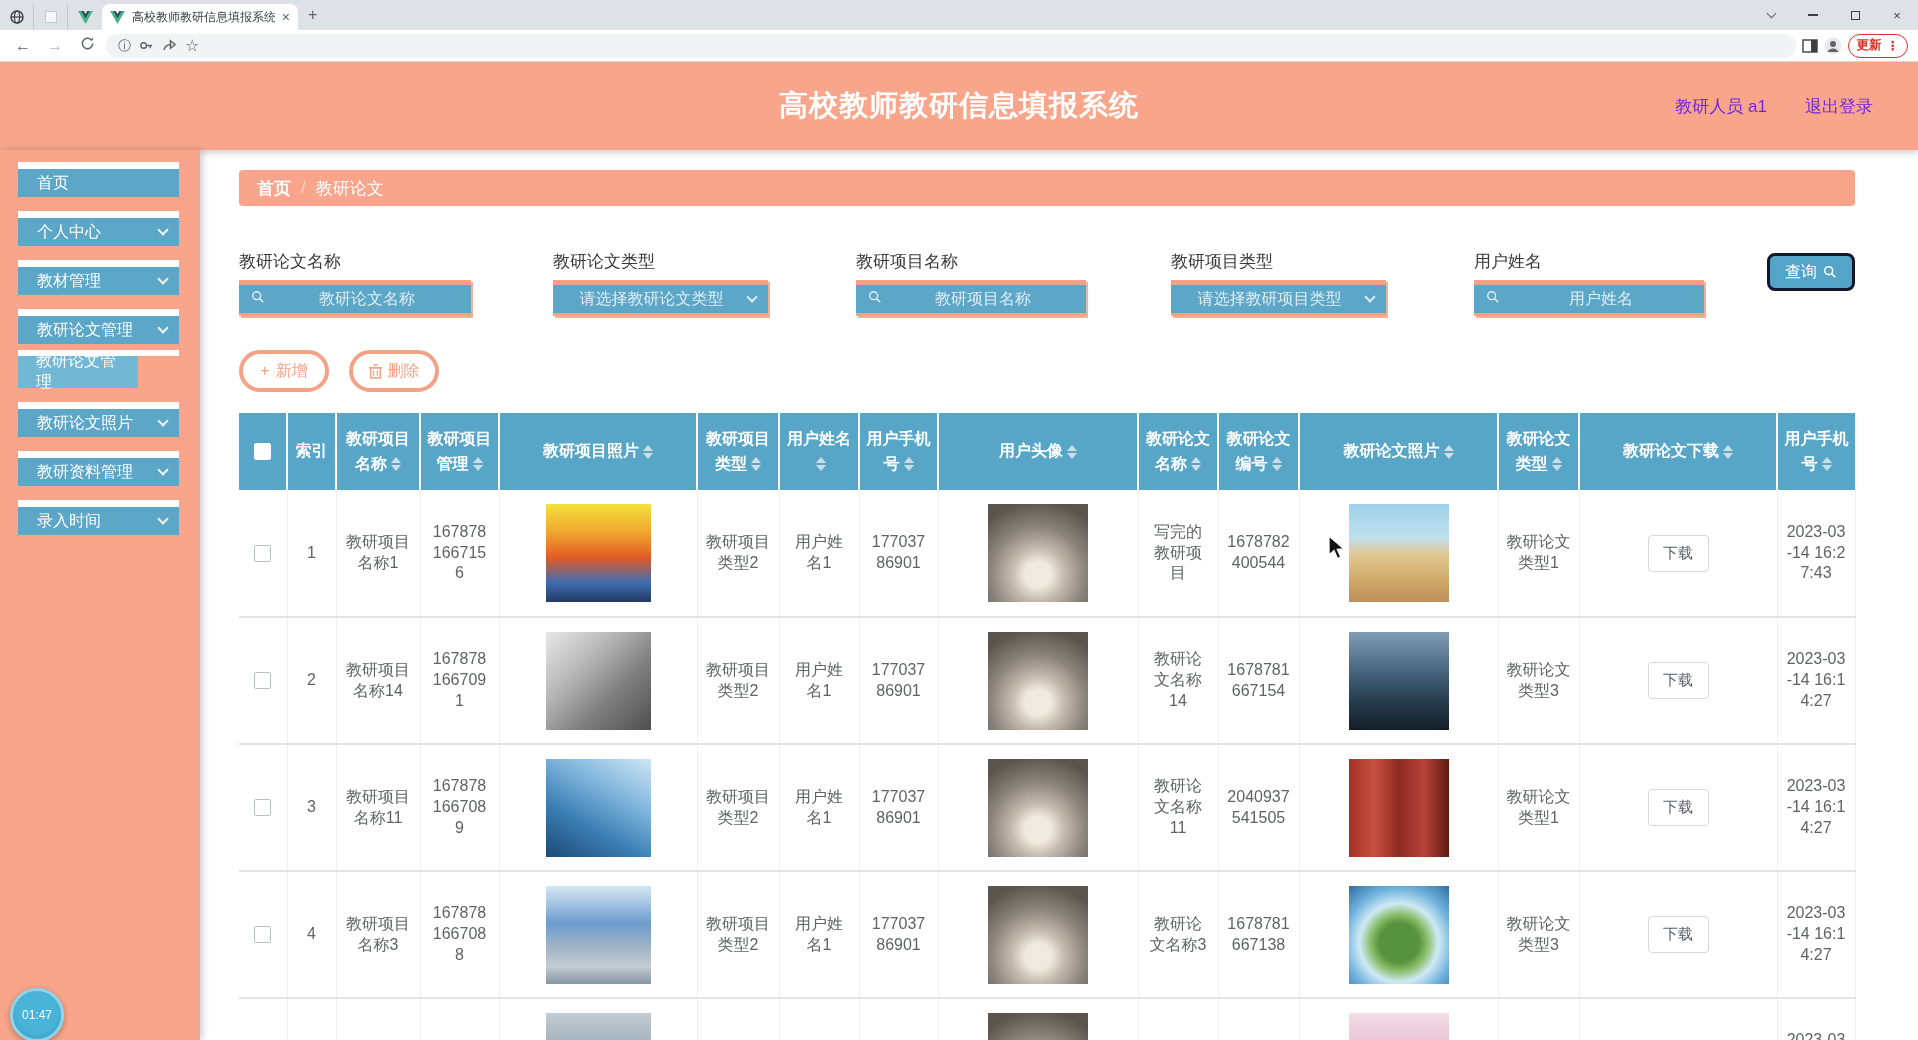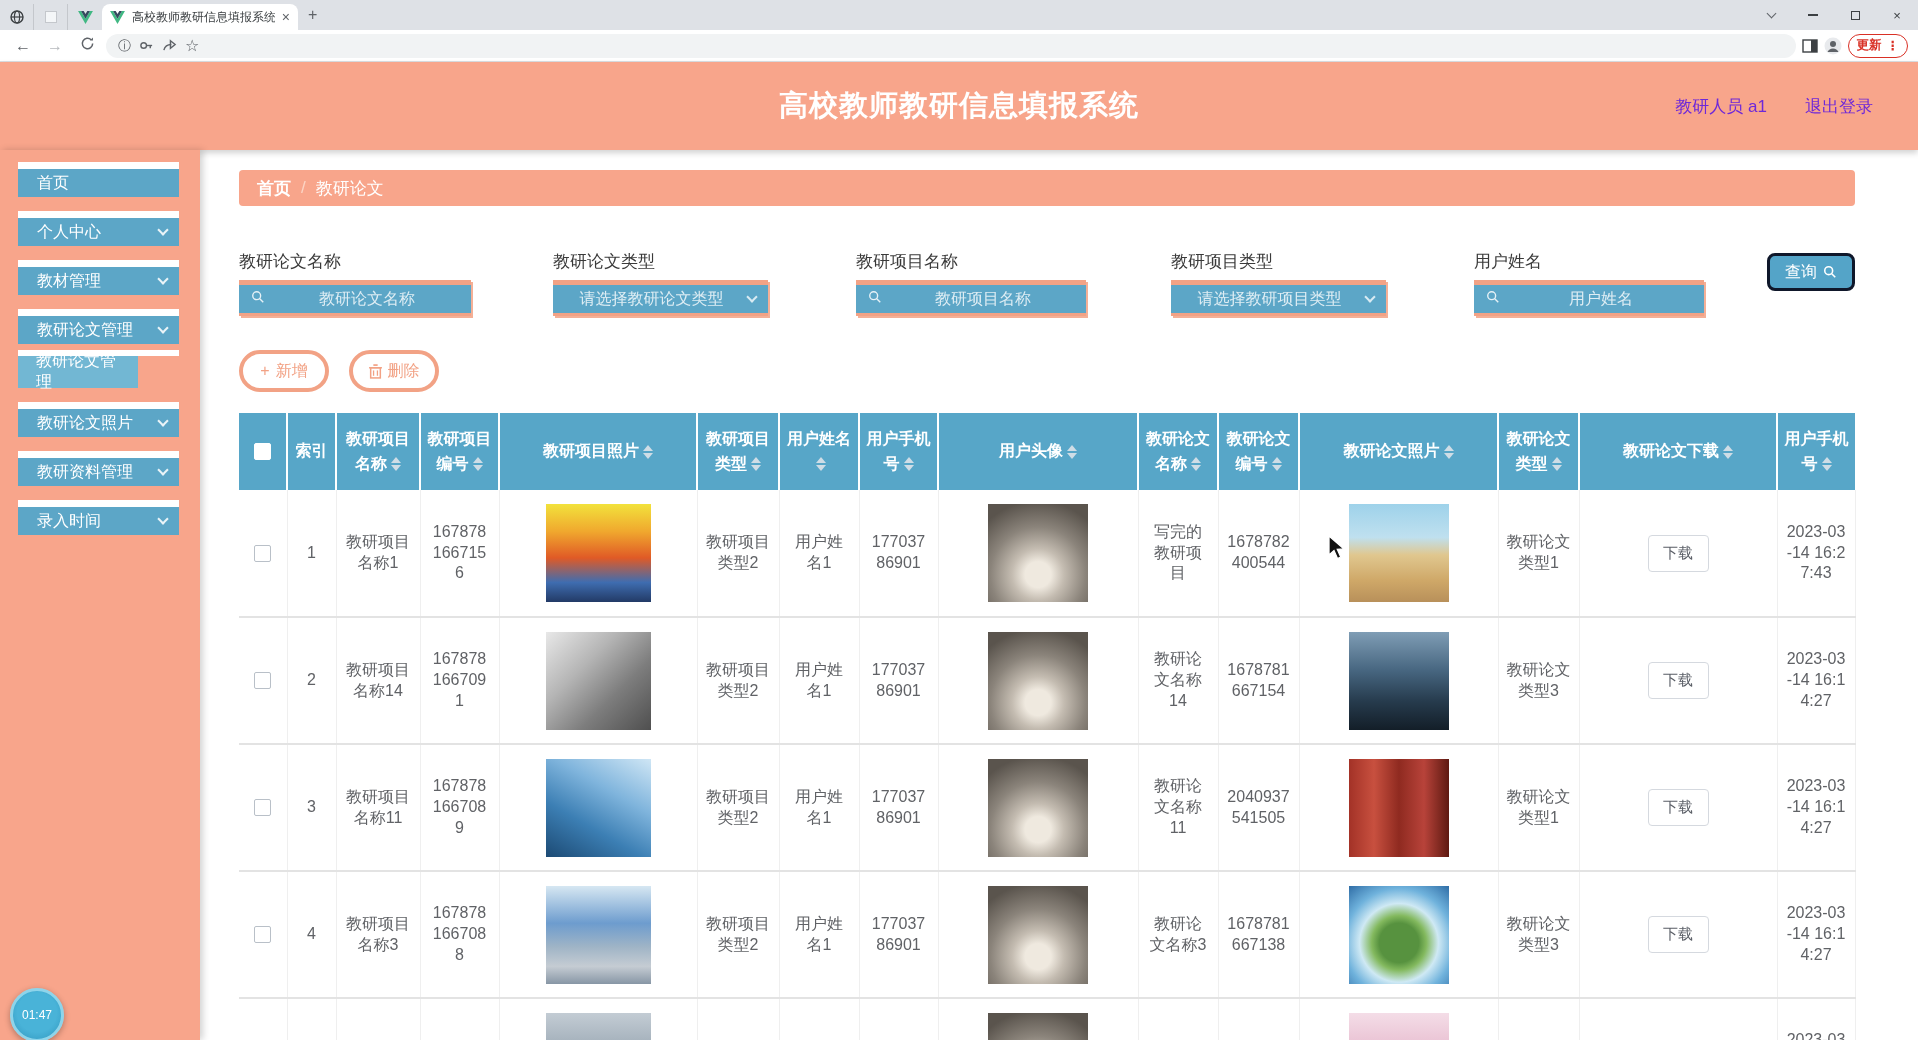--- a/index.html
+++ b/index.html
@@ -321,21 +321,21 @@
     <thead id="grid-head">
         <tr>
           <th>
             <div class="checkbox"></div>
           </th>
           <th><span>索引</span></th>
           <th><span>教研项目名称</span><span class="caret-group">
               <span class="caret-up"></span>
               <span class="caret-dn"></span>
             </span></th>
-          <th><span>教研项目编号</span><span class="caret-group">
+          <th><span>教研项目管理</span><span class="caret-group">
               <span class="caret-up"></span>
               <span class="caret-dn"></span>
             </span></th>
           <th><span>教研项目照片</span><span class="caret-group">
               <span class="caret-up"></span>
               <span class="caret-dn"></span>
             </span></th>
           <th><span>教研项目类型</span><span class="caret-group">
               <span class="caret-up"></span>
               <span class="caret-dn"></span>

